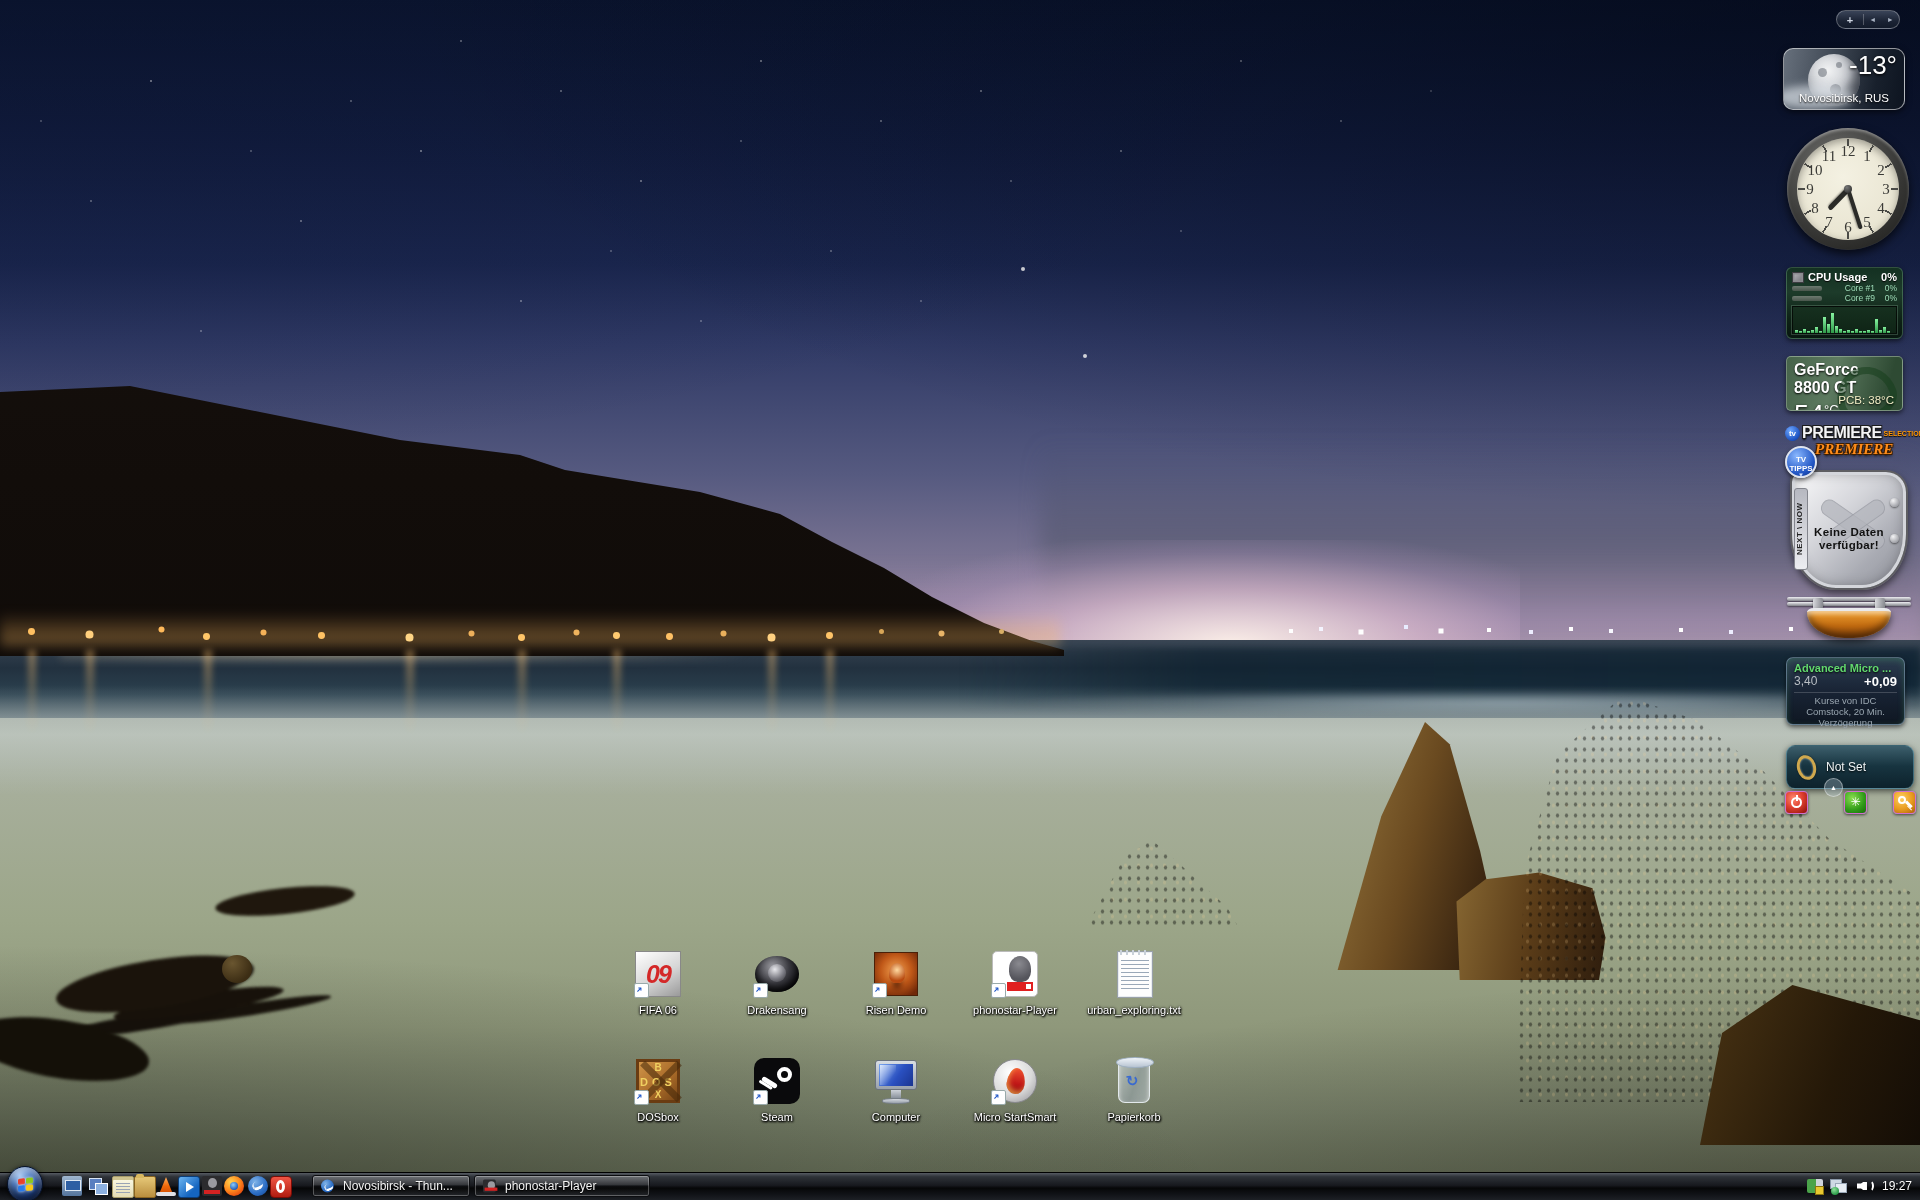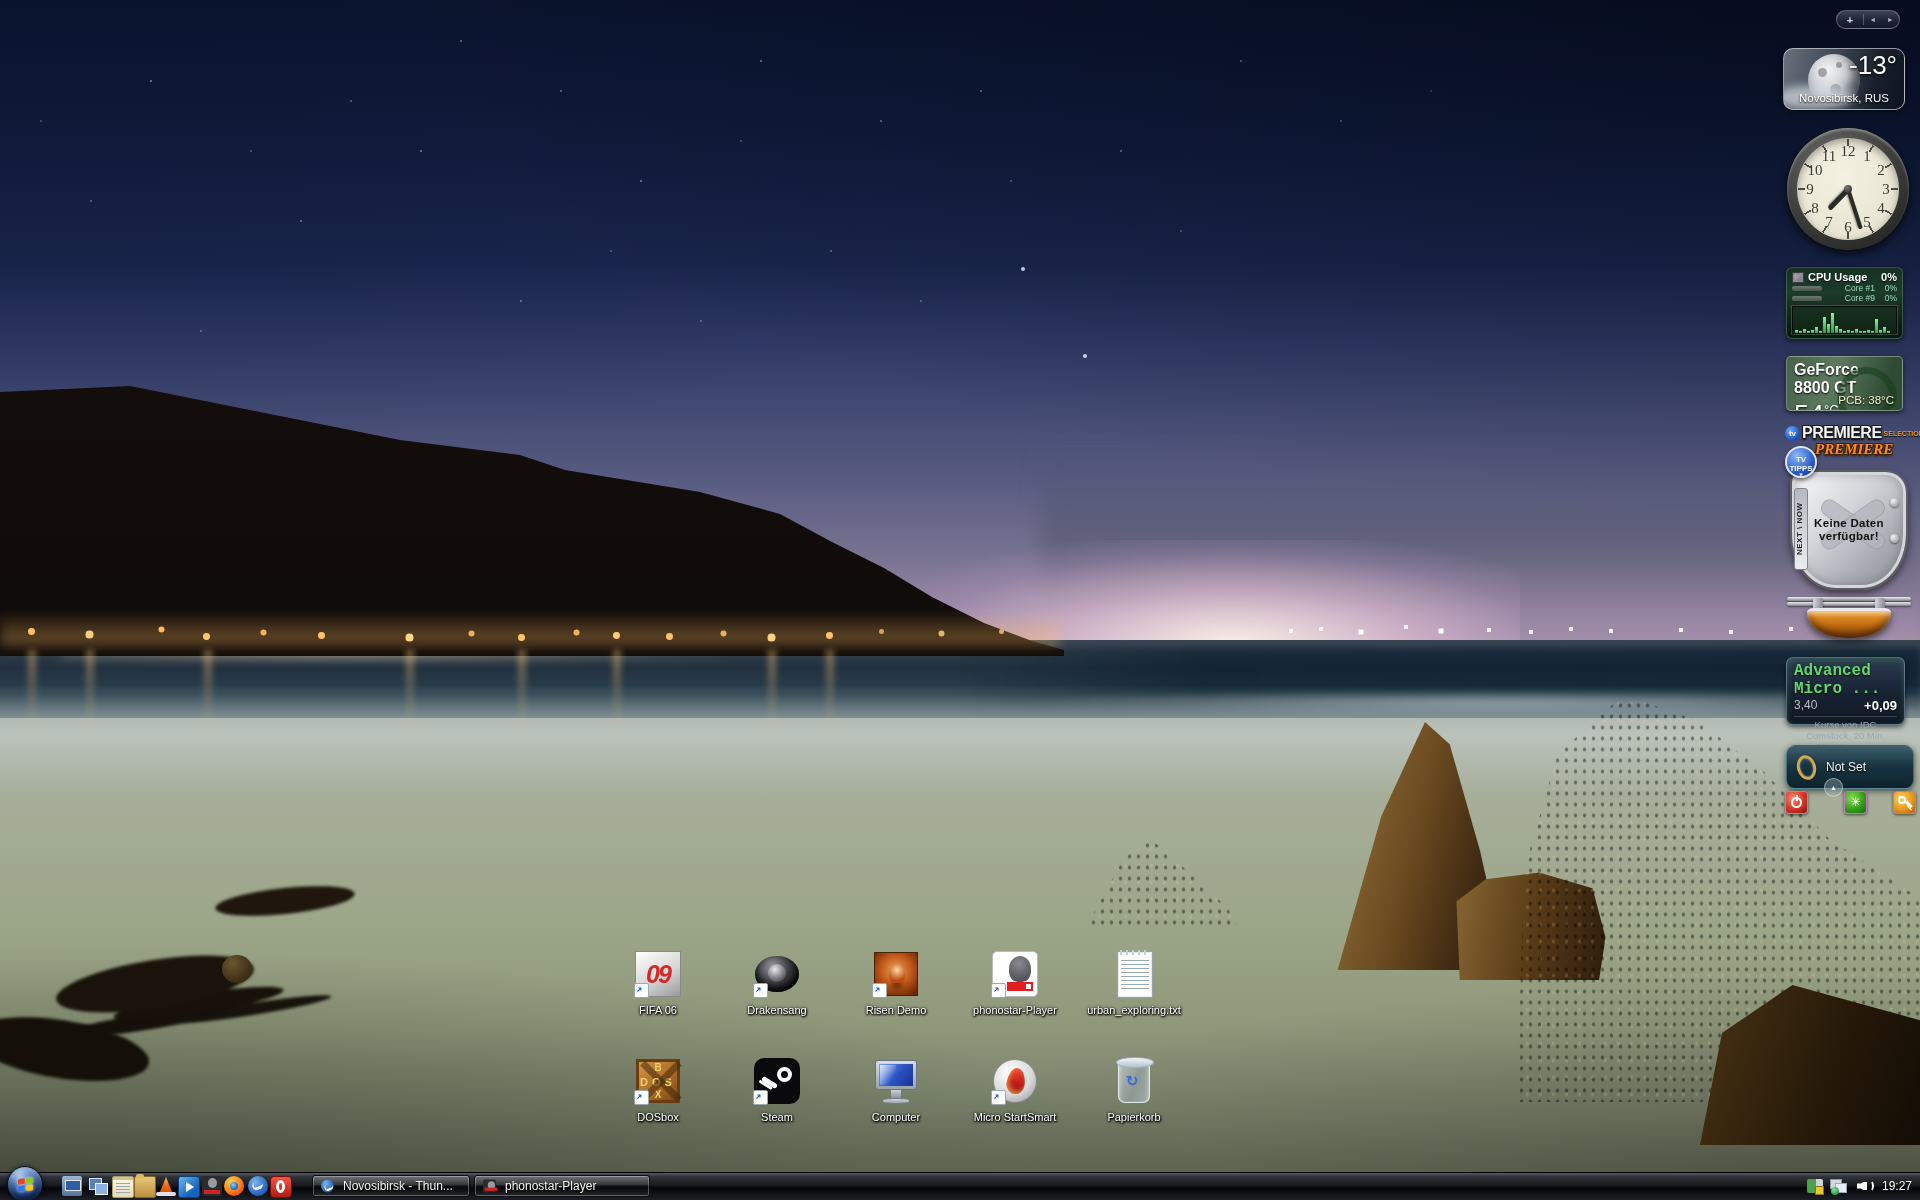--- a/index.html
+++ b/index.html
@@ -187,41 +187,41 @@
     color:#fff;font-size:8px;font-weight:bold;text-align:center;line-height:9px;padding-top:7px;box-sizing:border-box;
     box-shadow:0 2px 4px rgba(0,0,0,.6);}
   .tv-badge .bdar{font-size:6px;line-height:5px;color:#cfe0ff;}
   .tv-shield{position:absolute;left:5px;top:46px;width:118px;height:120px;z-index:2;
     background:linear-gradient(135deg,#fbfbfc,#d4d5da 40%,#a9abb3 72%,#8e9099);
     border:2px solid #5e5e62;border-radius:12px 22px 46px 46px/12px 22px 56px 56px;box-sizing:border-box;
     box-shadow:inset 0 0 0 3px #d4d6db,inset 0 0 14px rgba(0,0,0,.35),0 4px 7px rgba(0,0,0,.5);}
   .tv-x1,.tv-x2{position:absolute;left:24px;top:44px;width:72px;height:15px;background:#b4b6bd;border:1px solid #999ba3;
     border-radius:8px;opacity:.75;}
   .tv-x1{transform:rotate(35deg);} .tv-x2{transform:rotate(-35deg);}
-  .tv-msg{position:absolute;left:0;right:0;top:45px;text-align:center;font-size:11.5px;font-weight:bold;color:#111;
+  .tv-msg{position:absolute;left:0;right:0;top:54px;text-align:center;font-size:11.5px;font-weight:bold;color:#111;
     line-height:13px;letter-spacing:.3px;}
   .tv-side{position:absolute;left:2px;top:16px;width:14px;height:82px;background:linear-gradient(#ecedf1,#b6b8c0);
     border:1px solid #83858d;border-radius:3px;writing-mode:vertical-rl;transform:rotate(180deg);
     font-size:8px;font-weight:bold;color:#222;text-align:center;letter-spacing:.5px;box-sizing:border-box;}
   .tv-riv{position:absolute;right:7px;width:9px;height:9px;border-radius:50%;
     background:radial-gradient(circle at 35% 30%,#f4f4f6,#808289);box-shadow:0 1px 2px rgba(0,0,0,.5);}
   .tv-bars{position:absolute;left:2px;top:172px;width:124px;}
   .tv-bars i{display:block;height:4px;margin:1px 0;border-radius:2px;
     background:linear-gradient(#f0f0f4,#808288);box-shadow:0 1px 2px rgba(0,0,0,.5);}
   .tv-bowl{position:absolute;left:22px;top:184px;width:84px;height:30px;
     background:linear-gradient(#f0a030,#c06a10 55%,#8a4408);
     border-radius:8px 8px 44px 44px/5px 5px 30px 30px;border-top:3px solid #e8e9ec;box-sizing:border-box;
     box-shadow:inset 0 3px 4px rgba(255,255,255,.5),inset 0 -5px 7px rgba(0,0,0,.45),0 4px 7px rgba(0,0,0,.55);}
   .tv-stem{position:absolute;top:174px;width:10px;height:12px;background:linear-gradient(90deg,#d8d9dd,#888a90);
     border-radius:2px;box-shadow:0 1px 2px rgba(0,0,0,.5);}
 
   .stock{right:15px;top:657px;width:119px;height:68px;border-radius:7px;padding:4px 7px;
     background:linear-gradient(#2c3c50,#182334 52%,#0f1722);
     border:1px solid rgba(150,185,205,.5);box-shadow:inset 0 2px 6px rgba(90,220,120,.22),0 2px 5px rgba(0,0,0,.6);}
-  .stock .nm{color:#62d96e;font-size:16px;font-weight:bold;text-shadow:0 1px 2px #000;font-family:Liberation Mono, monospace;}
+  .stock .nm{color:#62d96e;font-size:11px;font-weight:bold;text-shadow:0 1px 2px #000;}
   .stock .row{display:flex;font-size:12px;color:#b9bec4;}
   .stock .chg{margin-left:auto;color:#fff;font-weight:bold;font-size:13px;}
   .stock .hr{height:1px;background:rgba(255,255,255,.18);margin:3px 0 2px;}
   .stock .fn{font-size:9.5px;color:#9aa6b0;text-align:center;line-height:11px;}
 
   .notset{right:6px;top:745px;width:128px;height:44px;border-radius:9px;
     background:linear-gradient(#3d5f6c,#173440 48%,#0d222c);
     border:1px solid rgba(130,200,220,.4);box-shadow:0 2px 6px rgba(0,0,0,.6);
     display:flex;align-items:center;gap:10px;padding:0 10px;box-sizing:border-box;}
   .notset .ring{width:13px;height:19px;border:3px solid #cfa84e;border-radius:50%;transform:rotate(-14deg);

